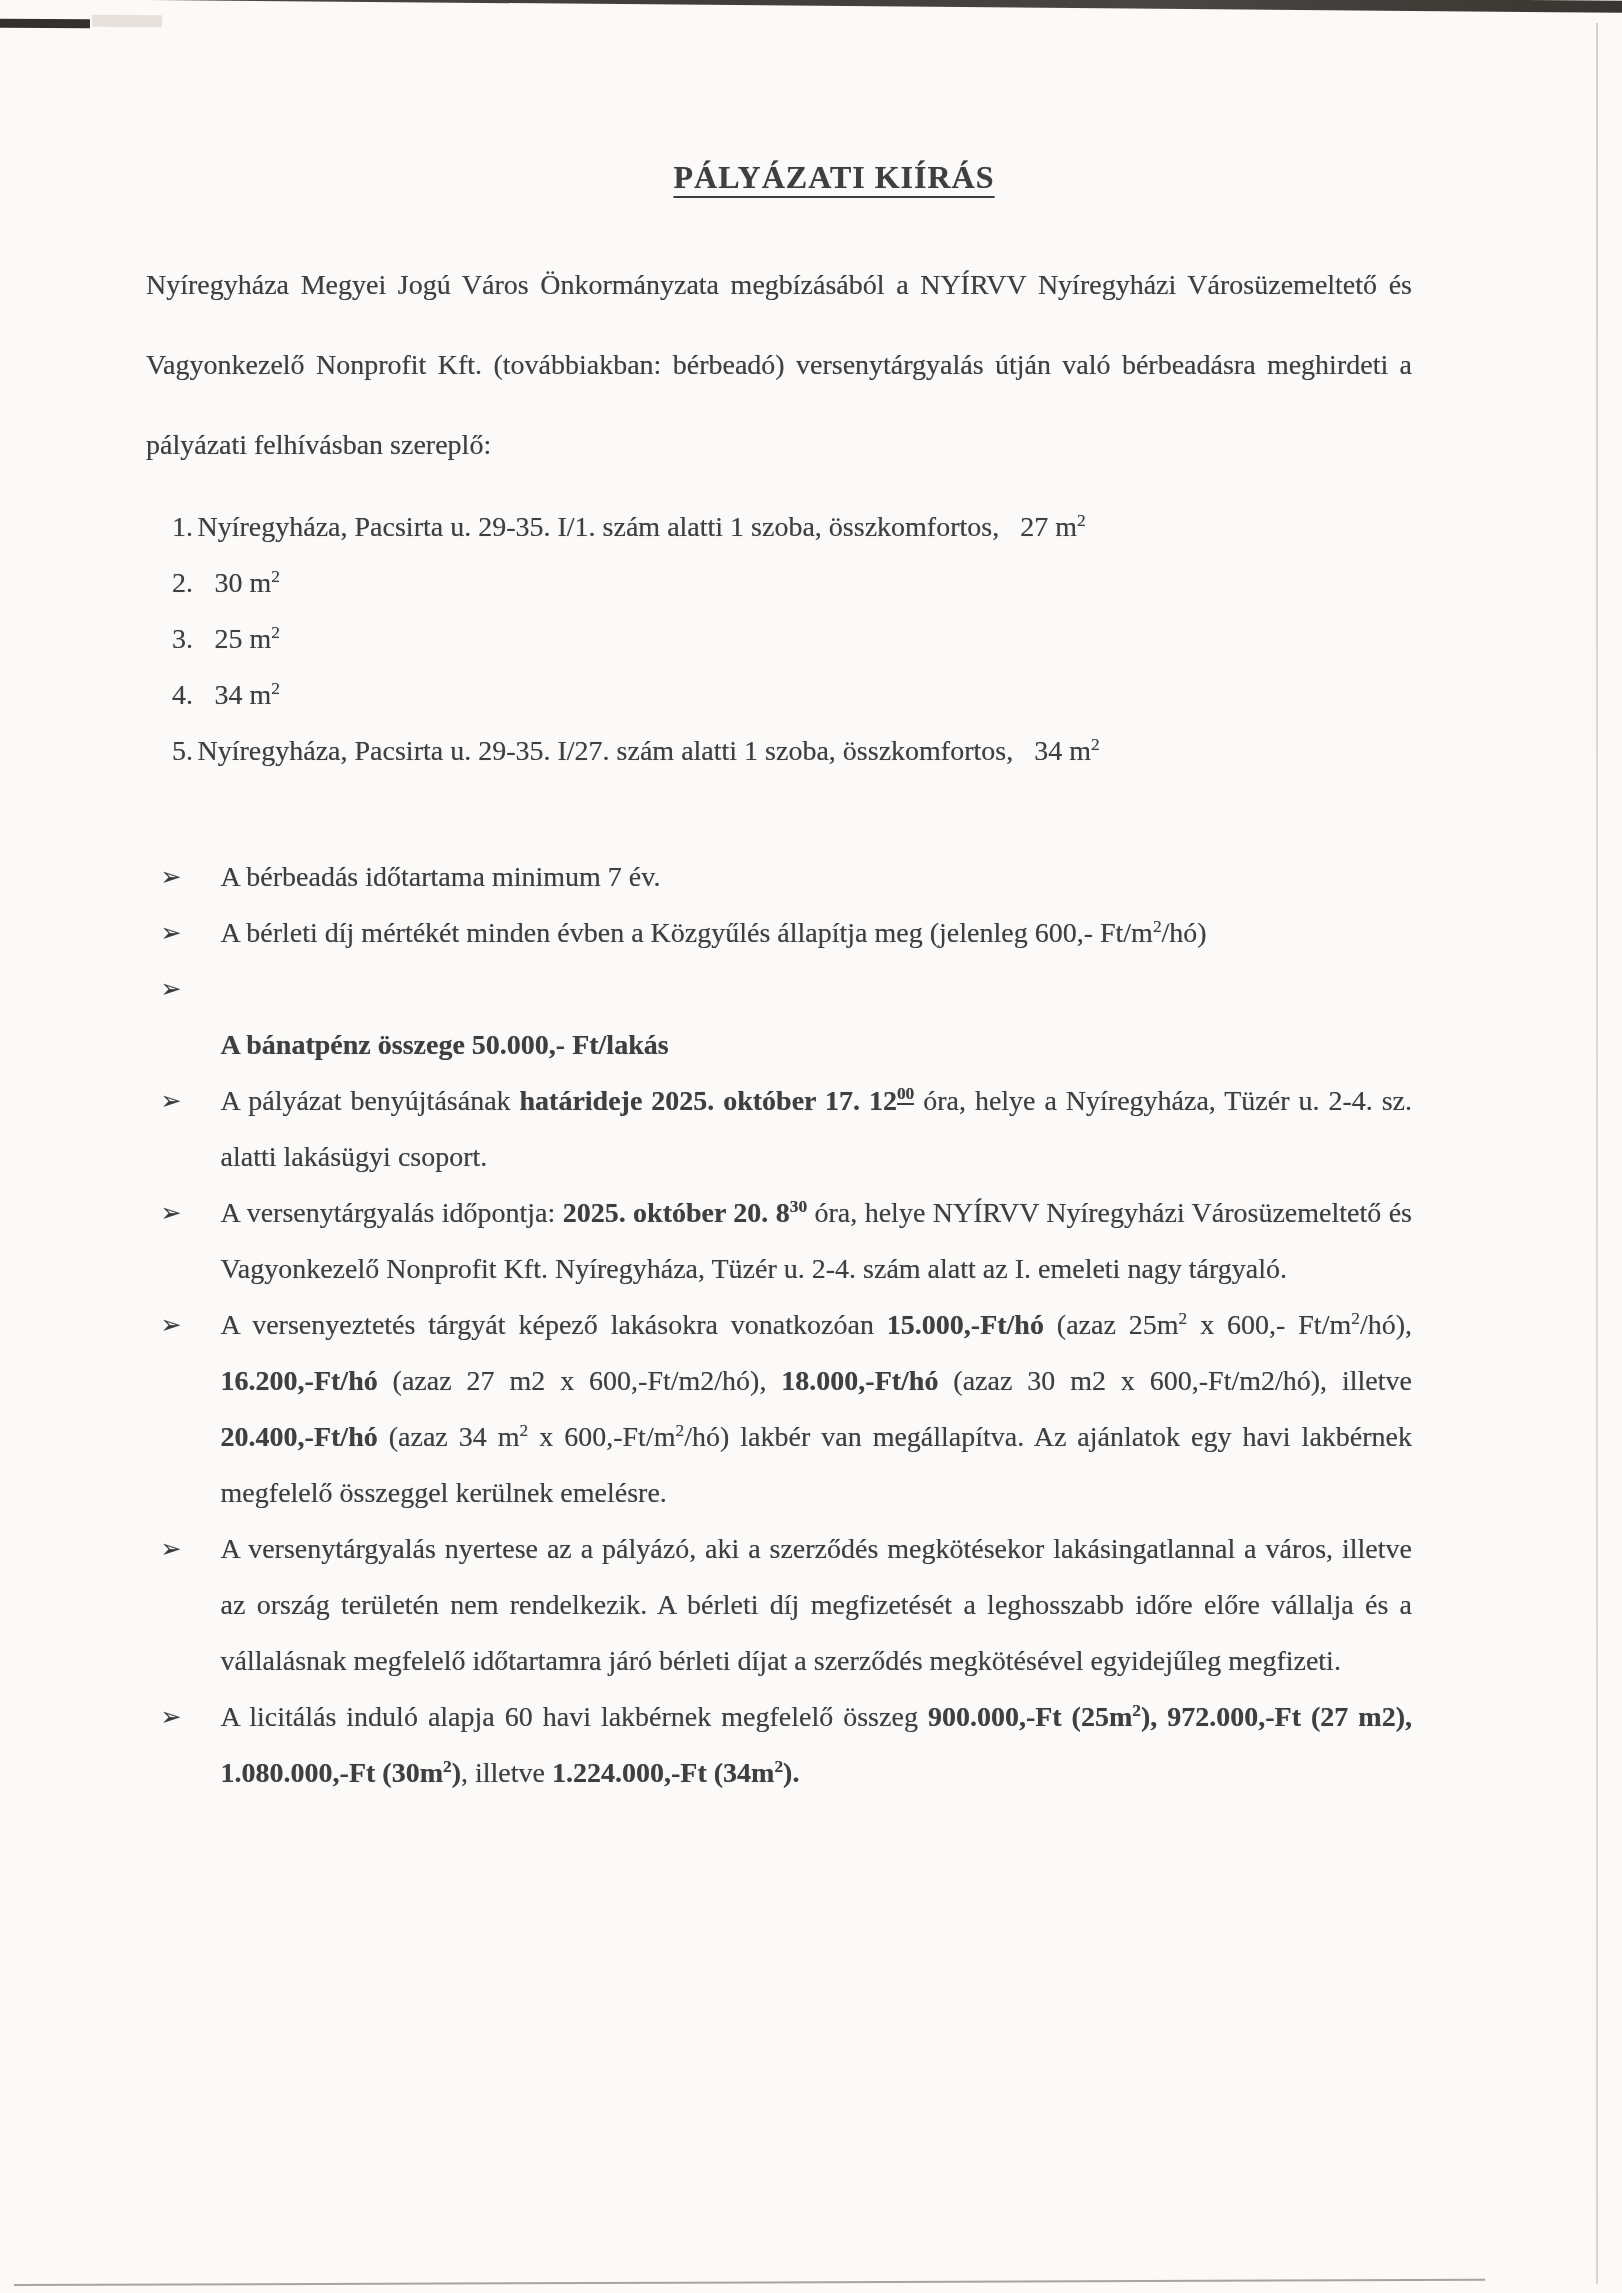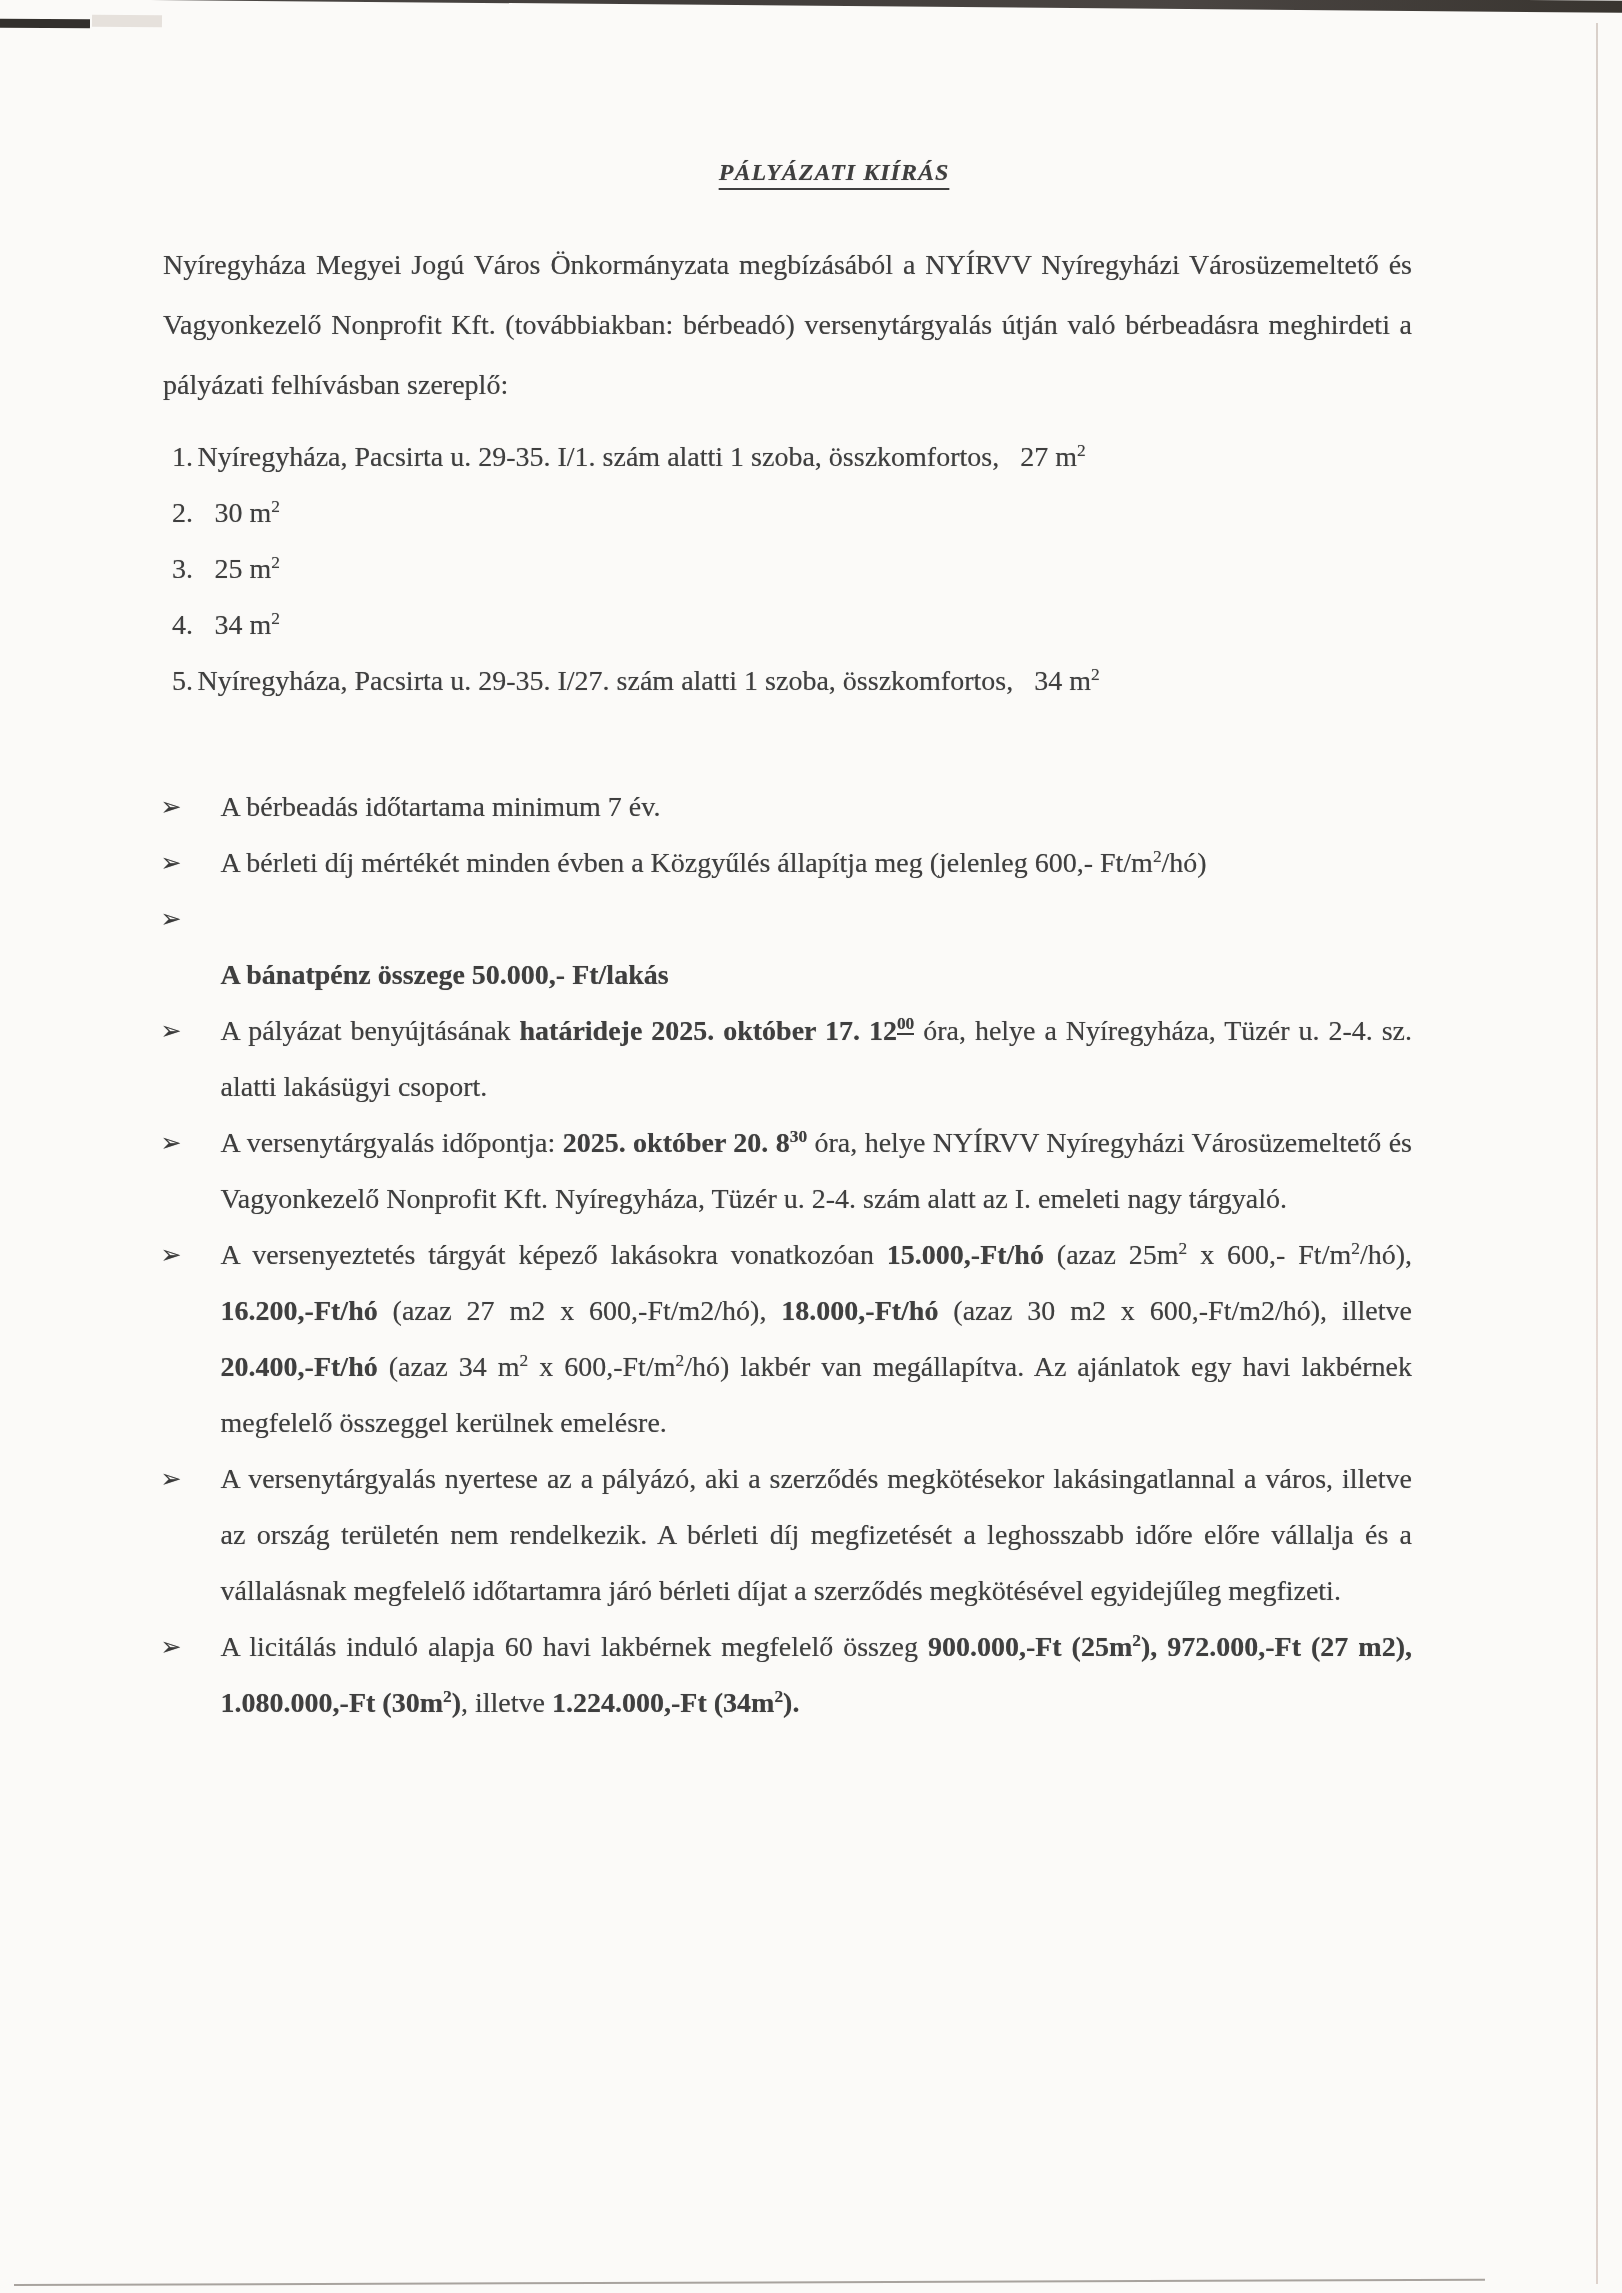--- a/index.html
+++ b/index.html
@@ -36,31 +36,31 @@
   }
   
   .content{
     position:absolute;left:146px;top:0;width:1266px;
     text-shadow:0 0 0.7px rgba(64,64,64,.55);
   }
   .title{
     margin:159px 0 0 0;
     text-align:center;
     position:relative;left:55px;
-    font-size:24px;font-weight:bold;font-style:italic;
+    font-size:32px;font-weight:bold;
     letter-spacing:1px;
   }
   .title .tspan{
     text-decoration:underline;
     text-decoration-thickness:2.4px;
     text-underline-offset:7.8px;
   }
   .intro{
-    margin:49px 0 0 17px;
-    font-size:28px;line-height:60px;
+    margin:49px 0 0 0;
+    font-size:28px;line-height:80px;
     text-align:justify;
   }
   .listings{margin:13.7px 0 0 0;padding-left:26px;}
   .listing{display:flex;font-size:28px;line-height:56px;white-space:nowrap;}
   .listing .num{flex:none;width:21.5px;}
   .listing .addr{flex:none;margin-left:4px;}
   .listing .area{flex:none;margin-left:21px;}
   .bullets{margin-top:70px;}
   .bullet{display:flex;font-size:28px;line-height:56px;}
   .glyph{

